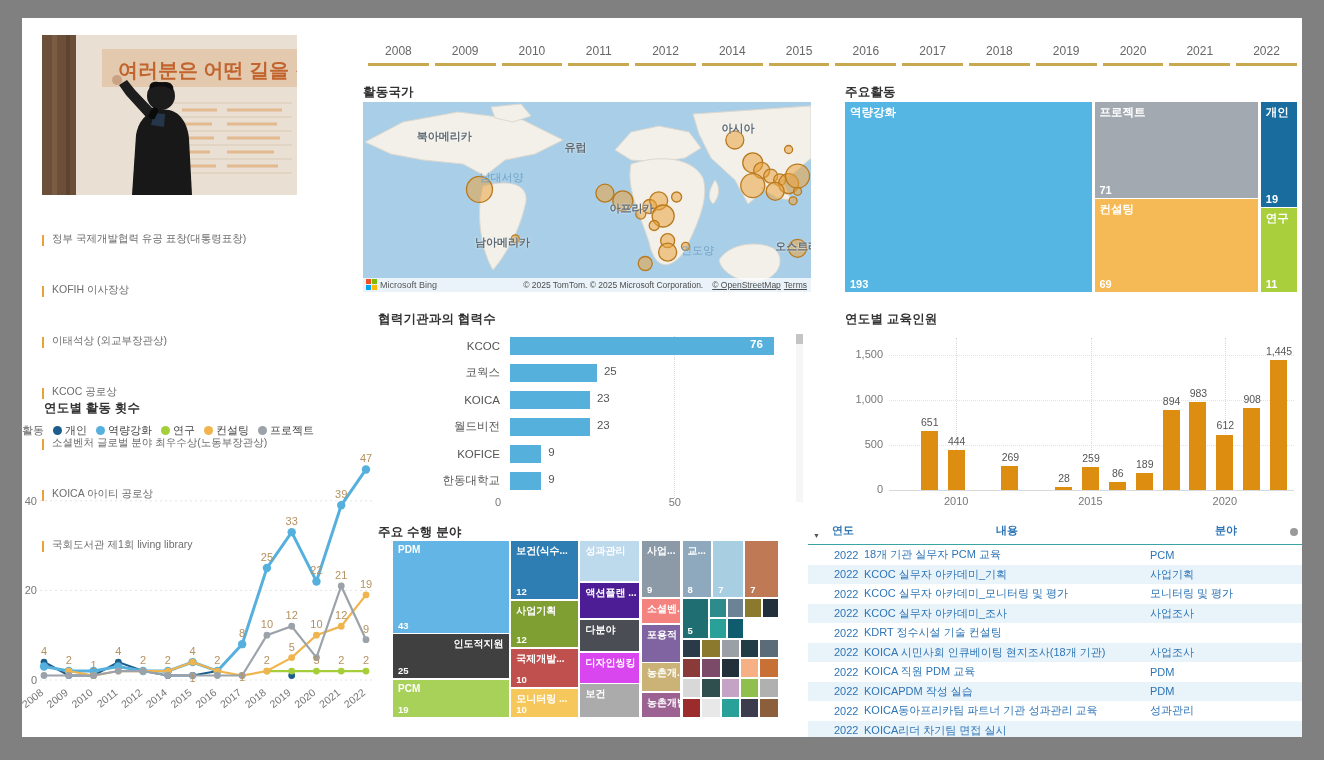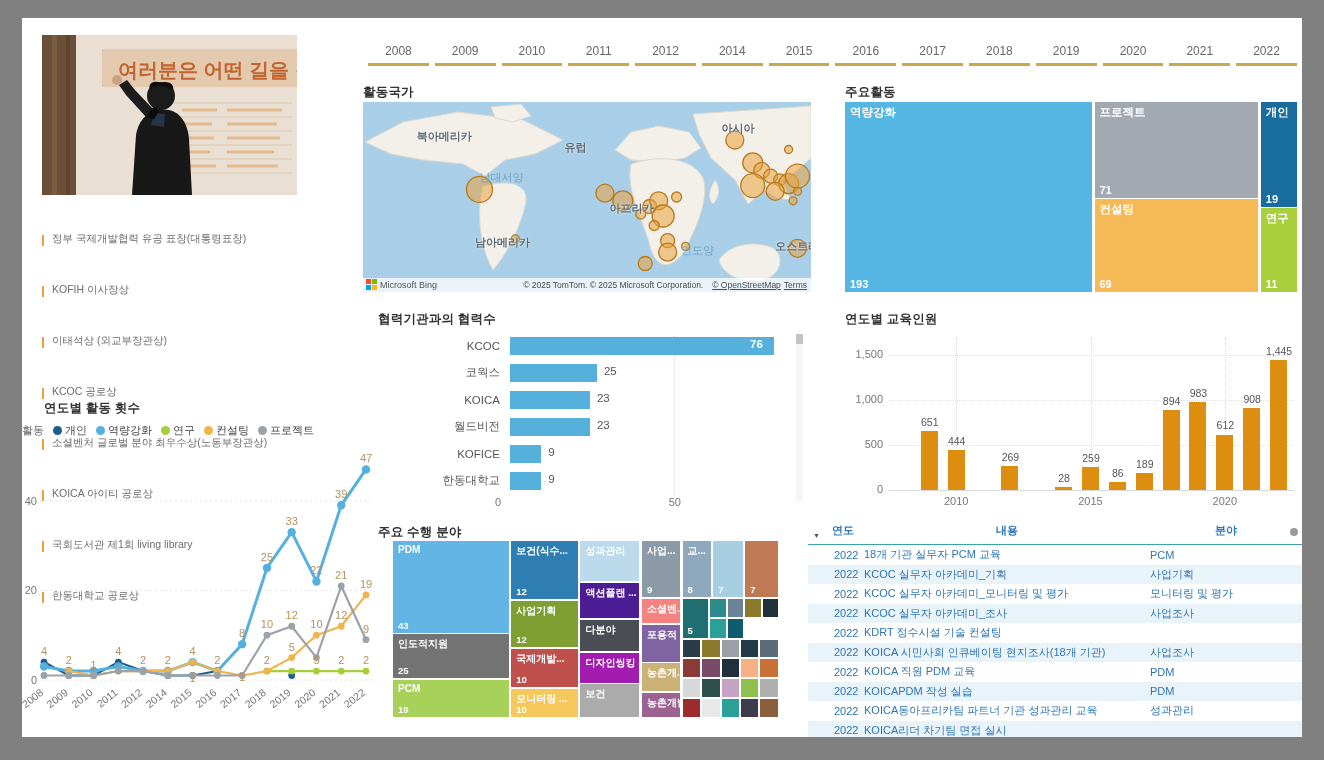--- a/index.html
+++ b/index.html
@@ -152,24 +152,20 @@
         <div class="tick"></div>
         <div>소셜벤처 글로벌 분야 최우수상(노동부장관상)</div>
       </div>
       <div class="award">
         <div class="tick"></div>
         <div>KOICA 아이티 공로상</div>
       </div>
       <div class="award">
         <div class="tick"></div>
         <div>국회도서관 제1회  living library</div>
-      </div>
-      <div class="award">
-        <div class="tick"></div>
-        <div>한동대학교 공로상</div>
       </div>
     </div>
 
   <div class="abs tabs" id="year-tabs">
       <div class="tab">
         <div class="lbl">2008</div>
         <div class="bar"></div>
       </div>
       <div class="tab">
         <div class="lbl">2009</div>
@@ -533,21 +529,21 @@
         <text x="344" y="226.04" text-anchor="middle" font-size="11" fill="#b5915f">2</text>
       </svg>
   </div>
 
   <div class="abs vtitle" style="left:356px;top:506px;">주요 수행 분야</div>
   <div class="abs treemap tm-small" id="treemap2" style="left:371px;top:523px;width:385px;height:176px;">
       <div class="tm-cell" style="left: 0%; top: 0%; width: 30%; height: 52%; background: rgb(98, 181, 229);">
         <div class="tm-label">PDM</div>
         <div class="tm-value">43</div>
       </div>
-      <div class="tm-cell" style="left: 0%; top: 53%; width: 30%; height: 25%; background: #737373;">
+      <div class="tm-cell" style="left: 0%; top: 53%; width: 30%; height: 25%; background: #404040; text-align: right;">
         <div class="tm-label">인도적지원</div>
         <div class="tm-value">25</div>
       </div>
       <div class="tm-cell" style="left: 0%; top: 79%; width: 30%; height: 21%; background: rgb(168, 209, 89);">
         <div class="tm-label">PCM</div>
         <div class="tm-value">19</div>
       </div>
       <div class="tm-cell" style="left: 30.7%; top: 0%; width: 17.3%; height: 33%; background: rgb(46, 126, 180);">
         <div class="tm-label">보건(식수...</div>
         <div class="tm-value">12</div>
@@ -569,21 +565,21 @@
         <div class="tm-value"></div>
       </div>
       <div class="tm-cell" style="left: 48.7%; top: 24%; width: 15.3%; height: 20%; background: #4c1d95;">
         <div class="tm-label">액션플랜 ...</div>
         <div class="tm-value"></div>
       </div>
       <div class="tm-cell" style="left: 48.7%; top: 45%; width: 15.3%; height: 17.5%; background: rgb(74, 78, 84);">
         <div class="tm-label">다분야</div>
         <div class="tm-value"></div>
       </div>
-      <div class="tm-cell" style="left: 48.7%; top: 63.5%; width: 15.3%; height: 17%; background: #a21caf; text-align: right;">
+      <div class="tm-cell" style="left: 48.7%; top: 63.5%; width: 15.3%; height: 17%; background: #d946ef; text-align: right;">
         <div class="tm-label">디자인씽킹</div>
         <div class="tm-value"></div>
       </div>
       <div class="tm-cell" style="left: 48.7%; top: 81.5%; width: 15.3%; height: 18.5%; background: rgb(171, 171, 171);">
         <div class="tm-label">보건</div>
         <div class="tm-value"></div>
       </div>
       <div class="tm-cell" style="left: 64.7%; top: 0%; width: 9.8%; height: 32%; background: rgb(139, 154, 166);">
         <div class="tm-label">사업...</div>
         <div class="tm-value">9</div>

